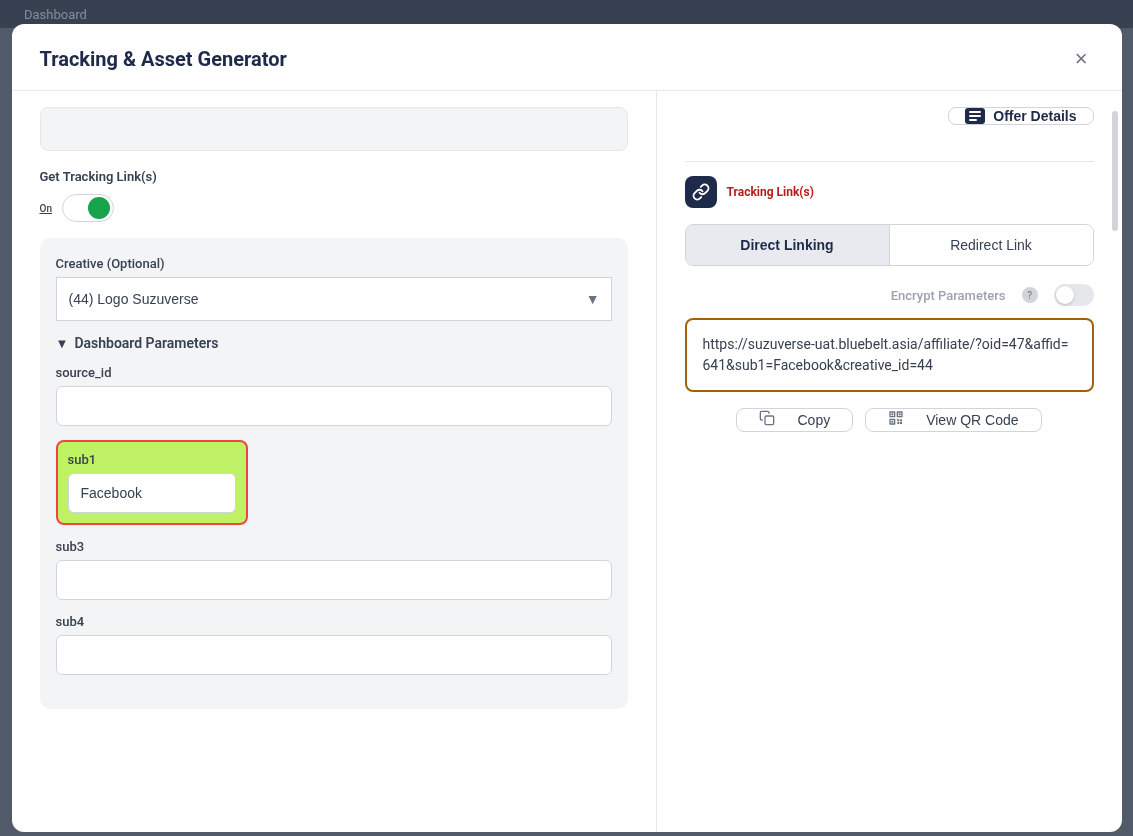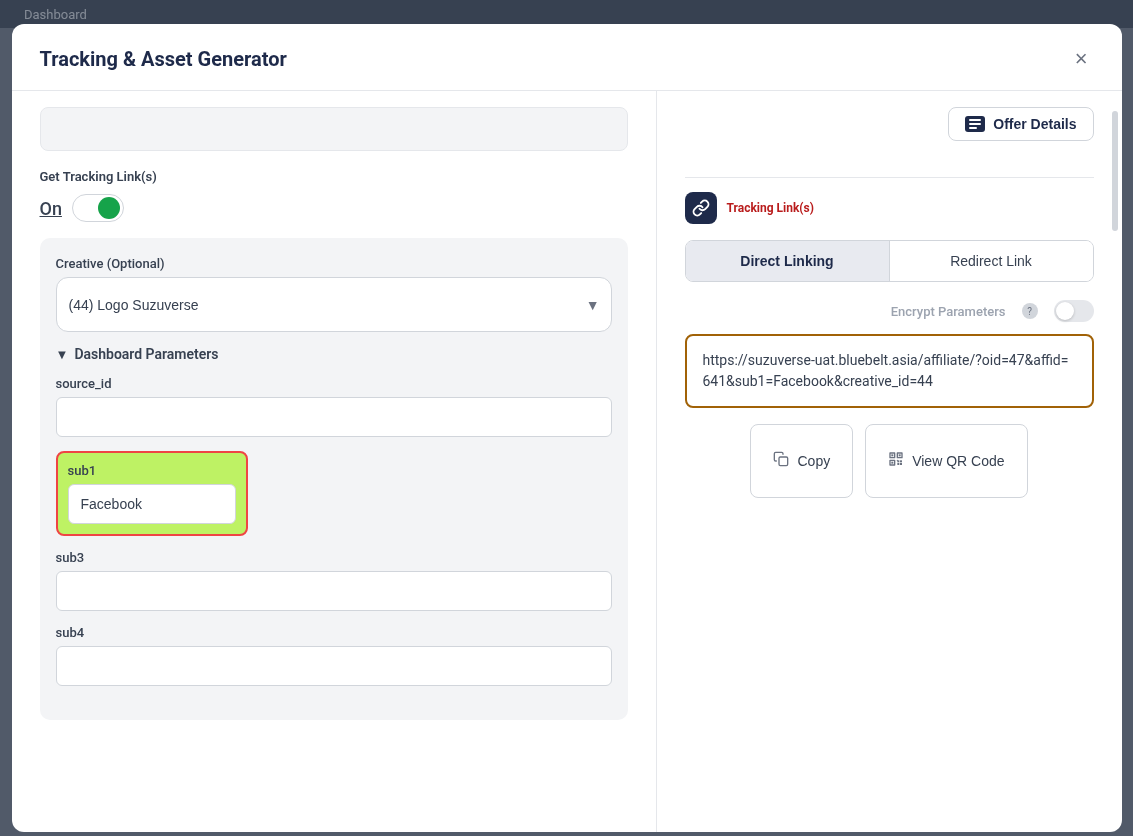--- a/index.html
+++ b/index.html
@@ -106,21 +106,21 @@
     }
 
     .toggle-row {
       display: flex;
       align-items: center;
       gap: 10px;
       margin-bottom: 16px;
     }
 
     .toggle-label {
-      font-size: 18px;
+      font-size: 10px;
       color: #374151;
       font-weight: 500;
       text-decoration: underline;
     }
 
     .toggle {
       position: relative;
       width: 52px;
       height: 28px;
     }
@@ -161,23 +161,23 @@
       margin-bottom: 6px;
     }
 
     .select-wrapper {
       position: relative;
       margin-bottom: 14px;
     }
 
     .field-select {
       width: 100%;
-      height: 55px;
+      height: 44px;
       border: 1.5px solid #d1d5db;
-      border-radius: 12px;
+      border-radius: 0;
       background: #fff;
       padding: 0 36px 0 12px;
       font-size: 14px;
       color: #374151;
       appearance: none;
       cursor: pointer;
     }
 
     .select-arrow {
       position: absolute;
@@ -278,21 +278,21 @@
       border-radius: 3px;
     }
 
     .offer-details-btn {
       display: flex;
       align-items: center;
       gap: 8px;
       border: 1.5px solid #d1d5db;
       border-radius: 8px;
       background: #fff;
-      padding: 8px 16px;
+      padding: 0 16px;
       font-size: 14px;
       font-weight: 600;
       color: #1e2a4a;
       cursor: pointer;
       margin-left: auto;
       margin-bottom: 18px;
     }
 
     .offer-icon {
       width: 20px;
@@ -428,25 +428,25 @@
 
     .action-row {
       display: flex;
       gap: 12px;
       justify-content: center;
     }
 
     .action-btn {
       display: flex;
       align-items: center;
-      gap: 8px;
+      gap: 22px;
       border: 1.5px solid #d1d5db;
       border-radius: 8px;
       background: #fff;
-      padding: 26px 22px;
+      padding: 1px 22px;
       font-size: 14px;
       font-weight: 500;
       color: #374151;
       cursor: pointer;
     }
 
     .copy-icon, .qr-icon {
       font-size: 16px;
       color: #6b7280;
     }

